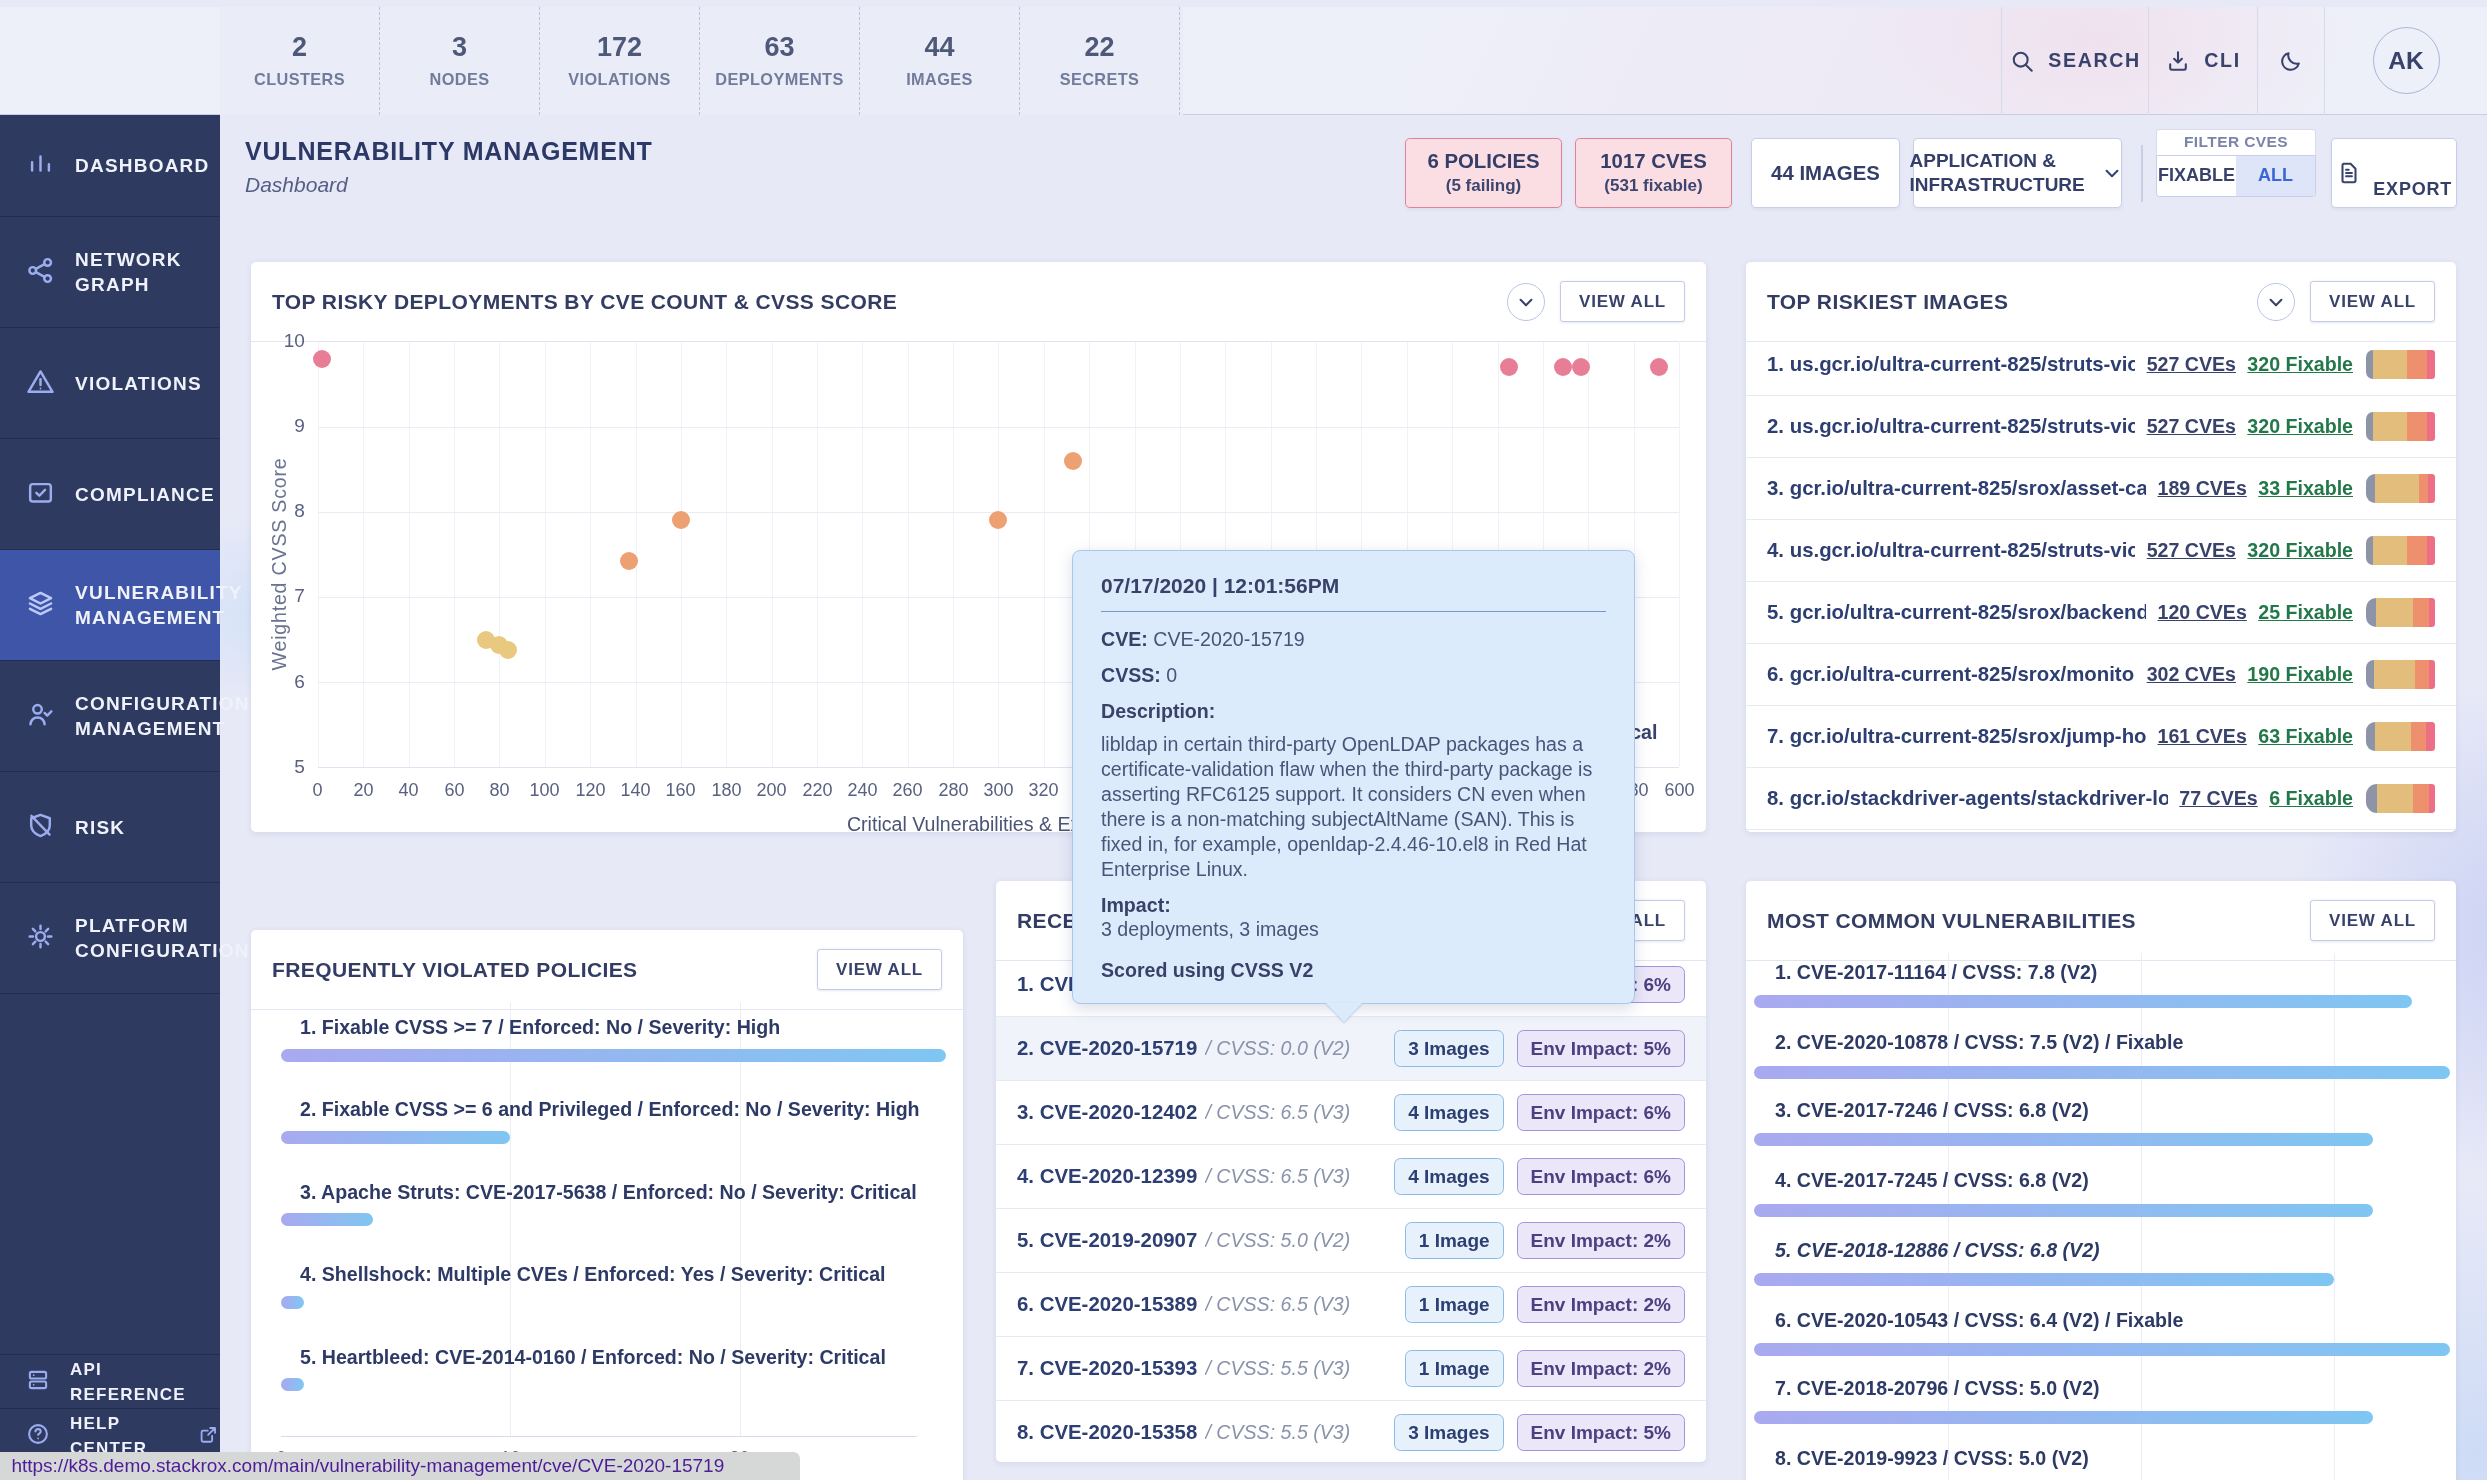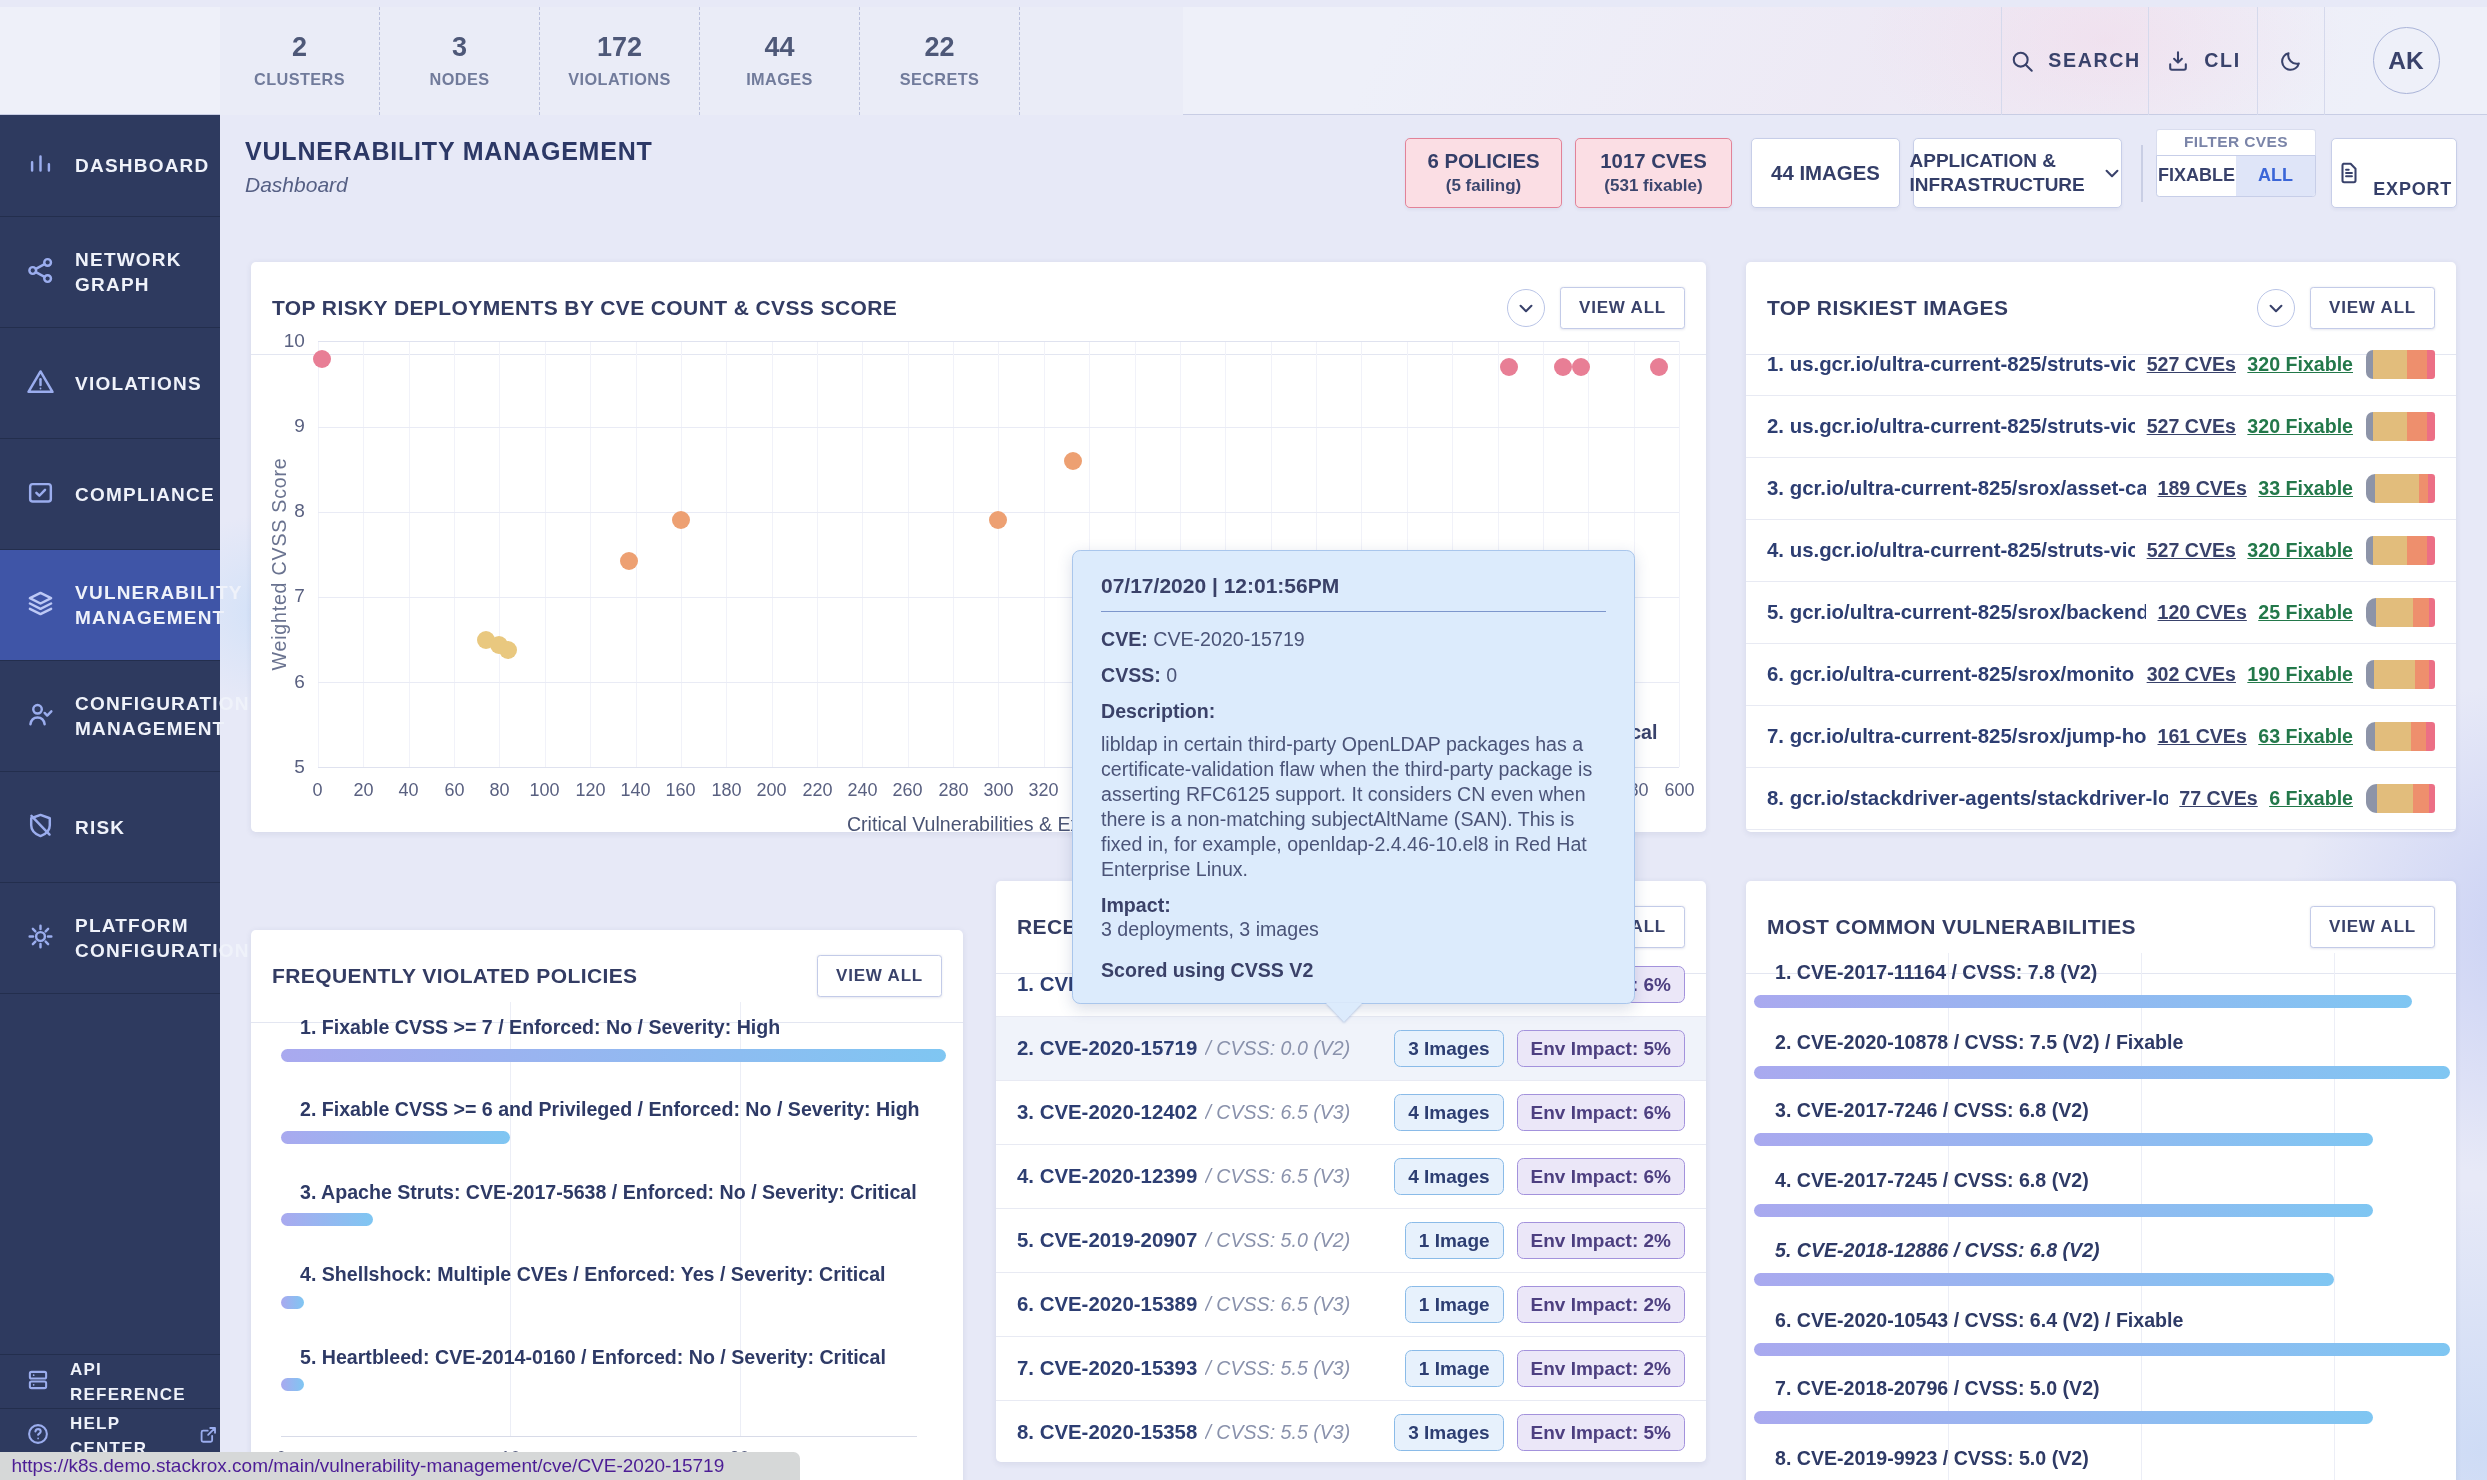--- a/index.html
+++ b/index.html
@@ -71,21 +71,21 @@
   #btn-export svg { width:24.5px; height:24.5px; color:#39426b; }
   #btn-export .l1 { font-size:18px; letter-spacing:0.8px;margin-top:33px; }
 
   
   .panel { position:absolute; background:#fff; border-radius:4.9px; box-shadow:0 1.6px 6.5px rgba(40,50,100,.09); z-index:4; overflow:hidden; }
   #panel-scatter { left:251px; top:262px; width:1455px; height:570px; }
   #panel-riskiest { left:1746px; top:262px; width:710px; height:570px; }
   #panel-policies { left:251px; top:930px; width:712px; height:567px; }
   #panel-recent { left:996px; top:881px; width:710px; height:581px; }
   #panel-common { left:1746px; top:881px; width:710px; height:620px; }
-  .panel-header { height:93px; display:flex; align-items:center; padding:0 21px; border-bottom:1.6px solid #e3e6f1; }
+  .panel-header { height:80px; display:flex; align-items:center; padding:0 21px; border-bottom:1.6px solid #e3e6f1; }
   .panel-title { font-size:21px; font-weight:700; letter-spacing:0.4px; color:#333c63; flex:1 1 auto; white-space:nowrap; overflow:hidden; }
   .circle-btn { width:38px; height:38px; border-radius:50%; border:1.6px solid #b9c4e6; background:#fff; display:flex; align-items:center; justify-content:center; margin-right:14.7px; cursor:pointer; flex:0 0 auto; }
   .circle-btn svg { width:19.6px; height:19.6px; color:#39426b; }
   .view-all { border:1.6px solid #c3cbe8; background:#fff; border-radius:3.3px; padding:9.8px 18px; font-size:17px; font-weight:700; letter-spacing:0.8px; color:#39426b; cursor:pointer; box-shadow:0 0.8px 2.4px rgba(50,60,120,.12); flex:0 0 auto; white-space:nowrap; }
   .panel-body { position:absolute; left:0; top:72px; right:0; bottom:0; }
 
   
   .hgrid { position:absolute; height:0.8px; background:#e9ebf5; }
   .hgrid.edge { background:#dfe2ef; }
   .vgrid { position:absolute; width:0.8px; background:#f1f2f9; }
@@ -149,20 +149,24 @@
           <div class="stat-value">2</div>
           <div class="stat-label">CLUSTERS</div>
         </div>
         <div class="stat">
           <div class="stat-value">3</div>
           <div class="stat-label">NODES</div>
         </div>
         <div class="stat">
           <div class="stat-value">172</div>
           <div class="stat-label">VIOLATIONS</div>
+        </div>
+        <div class="stat">
+          <div class="stat-value">63</div>
+          <div class="stat-label">DEPLOYMENTS</div>
         </div>
         <div class="stat">
           <div class="stat-value">44</div>
           <div class="stat-label">IMAGES</div>
         </div>
         <div class="stat">
           <div class="stat-value">22</div>
           <div class="stat-label">SECRETS</div>
         </div>
       </div>

